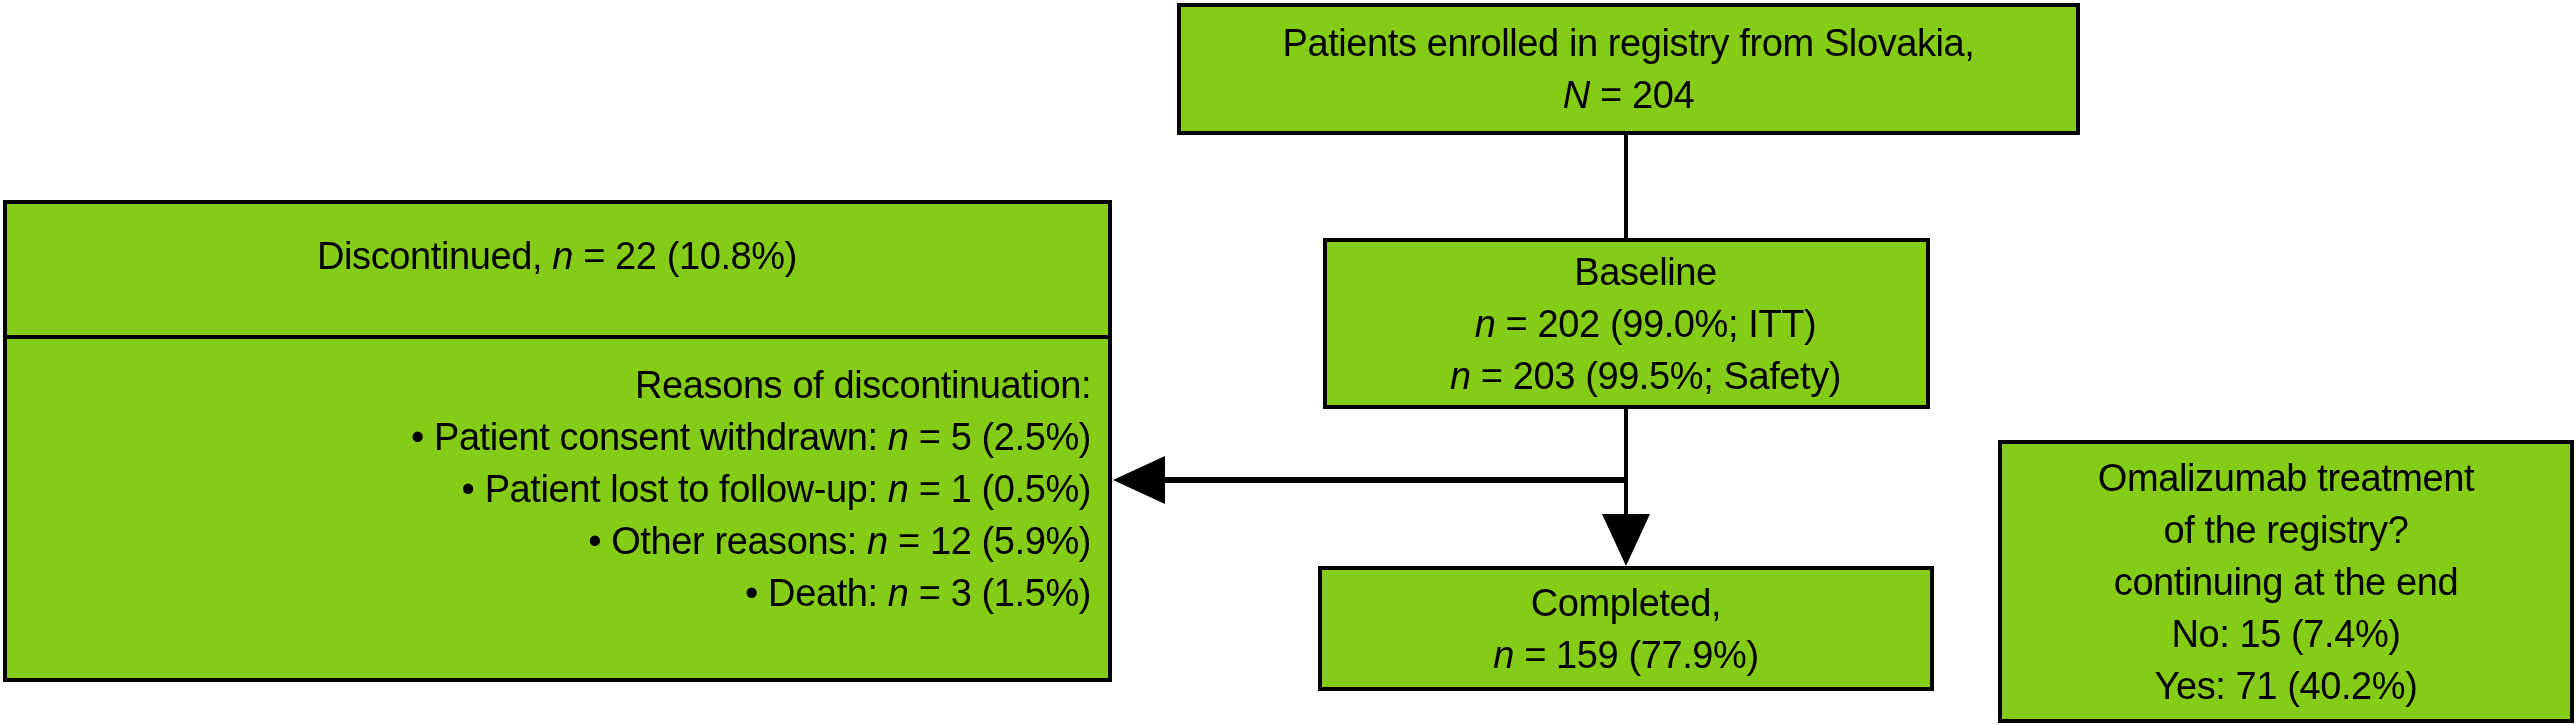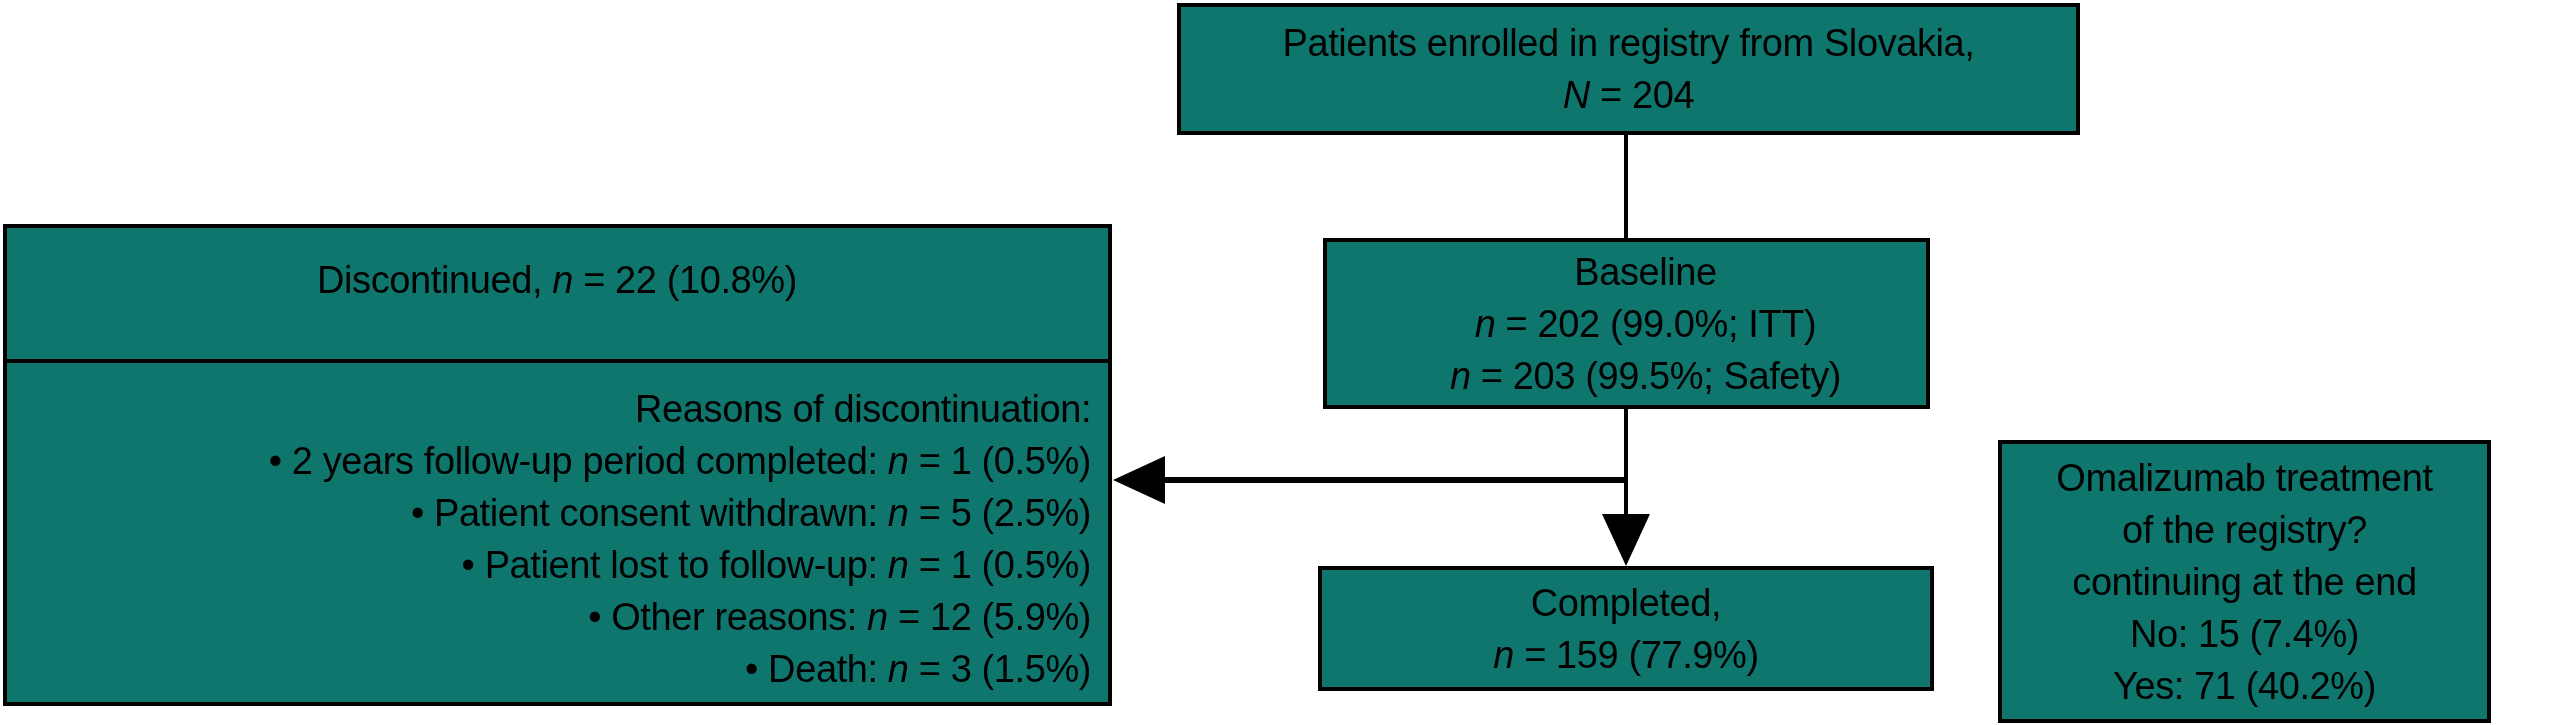--- a/index.html
+++ b/index.html
@@ -13,21 +13,21 @@
     height: 725px;
     background: #ffffff;
     font-family: "Liberation Sans", sans-serif;
     color: #000000;
     font-size: 38px;
     letter-spacing: -0.4px;
   }
   .box {
     position: absolute;
     border: 4.1px solid #000000;
-    background: #0f766e;
+    background: #84cc16;
     box-sizing: border-box;
   }
   .centerbox {
     display: flex;
     flex-direction: column;
     justify-content: center;
     align-items: center;
     text-align: center;
   }
   .line { line-height: 52px; white-space: nowrap; }
@@ -53,22 +53,22 @@
     position: absolute;
     width: 0; height: 0;
     border-top: 24px solid transparent;
     border-bottom: 24px solid transparent;
     border-right: 52px solid #000000;
   }
   
   #box-enrolled   { left: 1177px; top: 2.5px;   width: 903px; height: 132px; }
   #box-baseline   { left: 1323px; top: 238px; width: 607px;  height: 171px; padding-left: 38px; }
   #box-completed  { left: 1318px; top: 566px; width: 616px;  height: 125px; }
-  #box-omalizumab { left: 1998px; top: 440px; width: 493px;  height: 283px; }
-  #box-discontinued { left: 2.5px;  top: 224px; width: 1109px; height: 482px; }
+  #box-omalizumab { left: 1998px; top: 440px; width: 576px;  height: 283px; }
+  #box-discontinued { left: 2.5px;  top: 200px; width: 1109px; height: 482px; }
 
   #disc-top {
     height: 135px;
     border-bottom: 4.1px solid #000000;
     text-align: center;
     box-sizing: border-box;
     padding-top: 26px;
   }
   #disc-bottom {
     padding: 19.6px 16.4px 0 18px;
@@ -110,21 +110,20 @@
     <div class="line"><span>Completed,</span><i></i><span></span></div>
     <div class="line"><span></span><i>n</i><span> = 159 (77.9%)</span></div>
   </div>
 
   <div class="box" id="box-discontinued">
     <div id="disc-top">
       <div class="line"><span>Discontinued, </span><i>n</i><span> = 22 (10.8%)</span></div>
     </div>
     <div id="disc-bottom">
       <div class="line">Reasons of discontinuation:</div>
-      <div class="line"><span>• 2 years follow-up period completed: </span><i>n</i><span> = 1 (0.5%)</span></div>
       <div class="line"><span>• Patient consent withdrawn: </span><i>n</i><span> = 5 (2.5%)</span></div>
       <div class="line"><span>• Patient lost to follow-up: </span><i>n</i><span> = 1 (0.5%)</span></div>
       <div class="line"><span>• Other reasons: </span><i>n</i><span> = 12 (5.9%)</span></div>
       <div class="line"><span>• Death: </span><i>n</i><span> = 3 (1.5%)</span></div>
     </div>
   </div>
 
   <div class="box centerbox" id="box-omalizumab">
     <div class="line">Omalizumab treatment</div>
     <div class="line">of the registry?</div>

